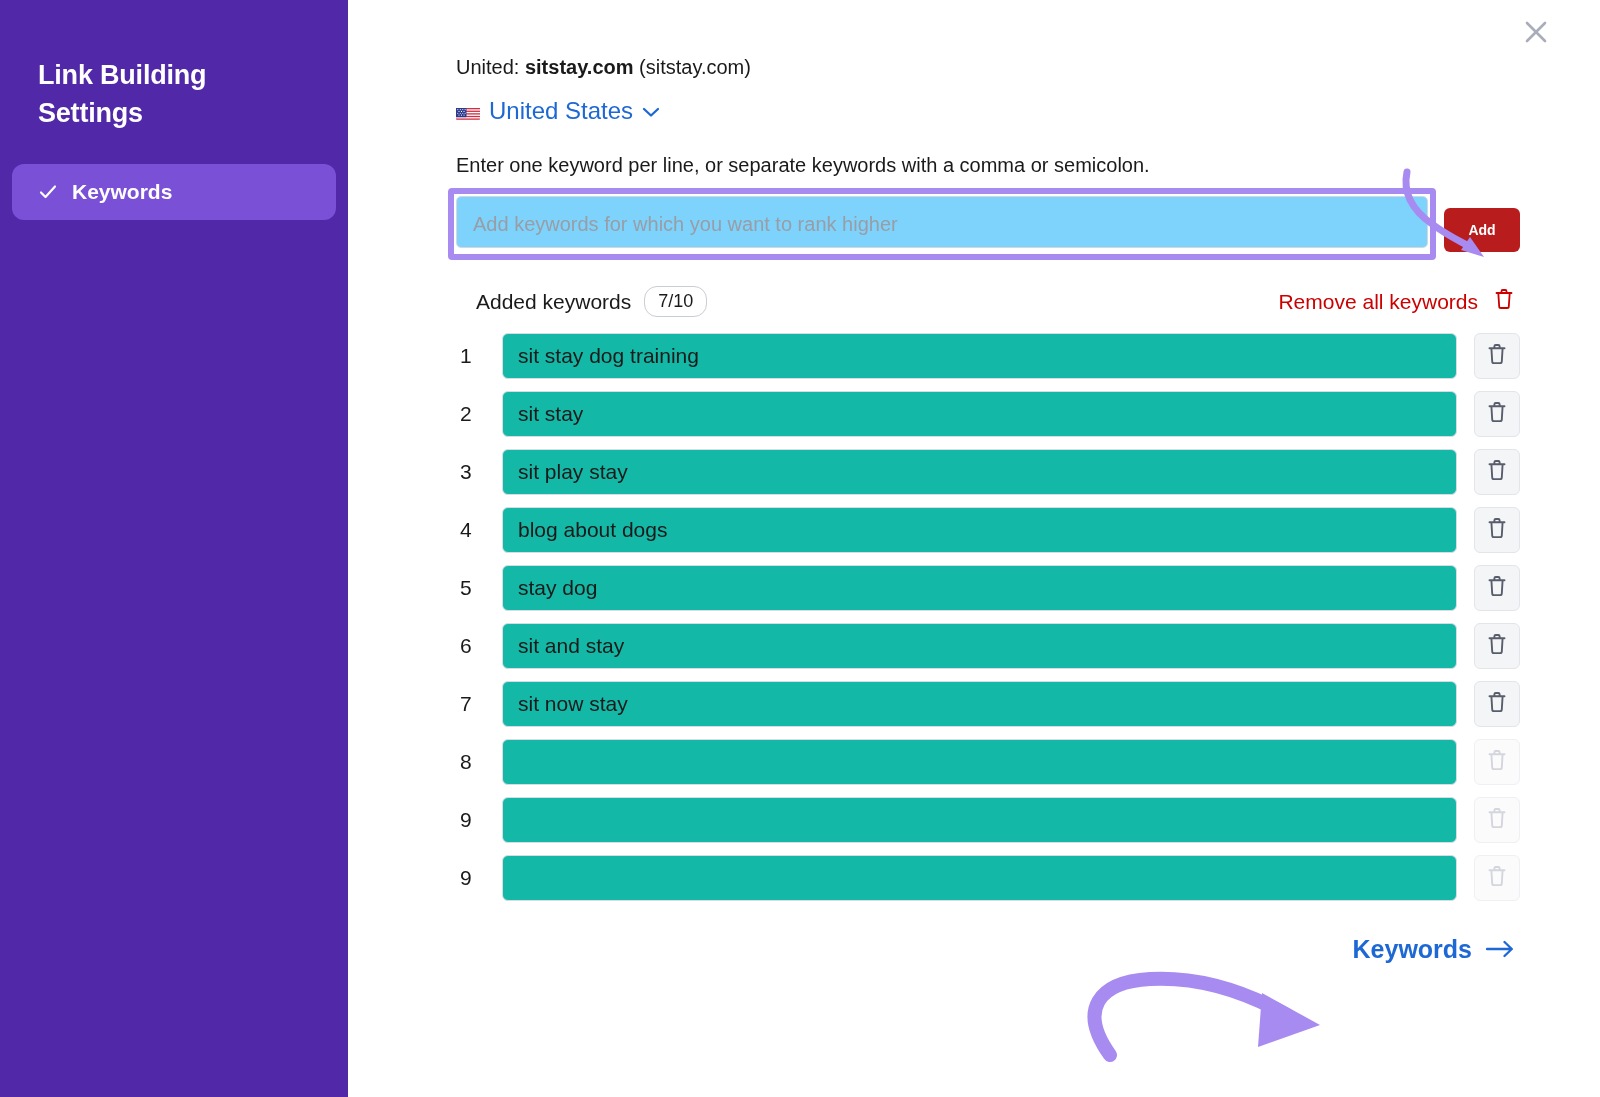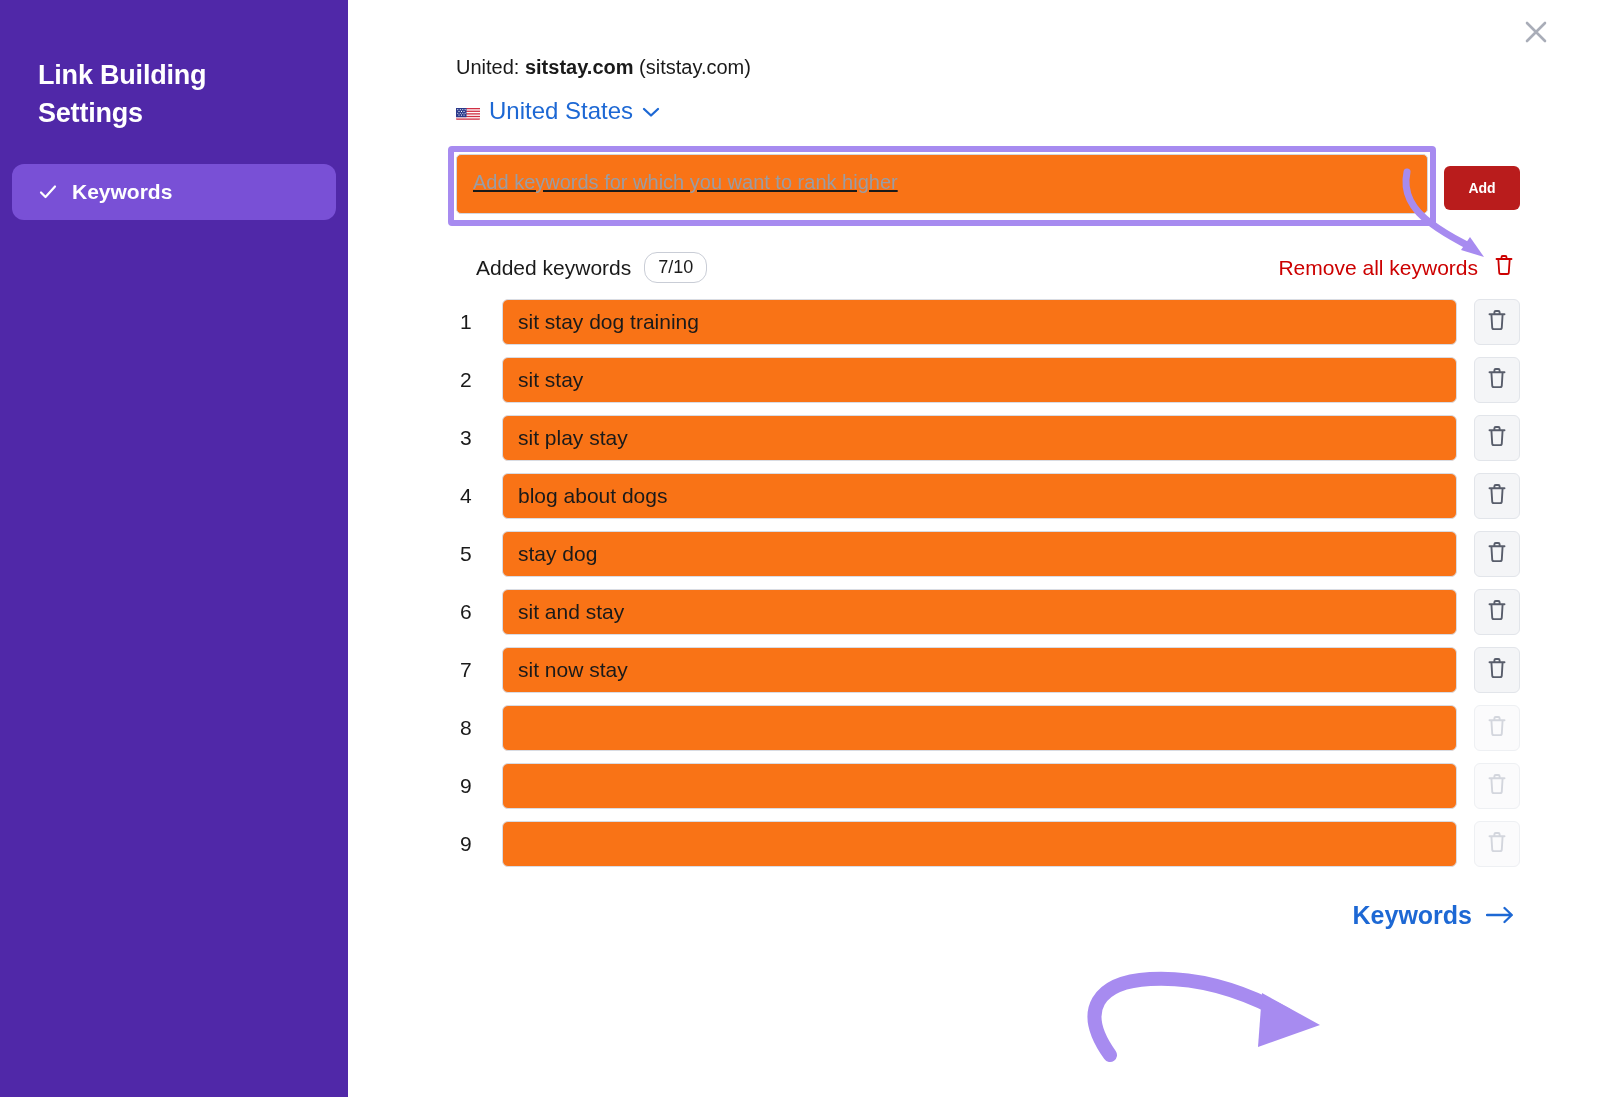--- a/index.html
+++ b/index.html
@@ -139,32 +139,31 @@
     gap: 16px;
     margin-bottom: 34px;
   }
   .textarea-wrap {
     position: relative;
     flex: 1 1 auto;
     max-width: 1010px;
   }
   .kw-textarea {
     width: 100%;
-    height: 60px;
+    height: 52px;
     border: 1px solid #d4d7de;
     border-radius: 5px;
     padding: 13px 16px;
     font-size: 20px;
     font-family: "Liberation Sans", sans-serif;
     color: #1a1a1a;
     resize: none;
     outline: none;
-    background: #f97316;
+    background: #7dd3fc;
     line-height: 1.4;
-    text-decoration: underline;
   }
   .kw-textarea::placeholder { color: #999da6; }
 
   .highlight-box {
     position: absolute;
     top: -8px; left: -8px;
     width: calc(100% + 16px);
     height: calc(100% + 16px);
     border: 6px solid #a78bf0;
     border-radius: 4px;
@@ -229,21 +228,21 @@
   .kw-input {
     flex: 1 1 auto;
     height: 46px;
     border: 1px solid #d9dce3;
     border-radius: 6px;
     padding: 0 15px;
     font-size: 21px;
     font-family: "Liberation Sans", sans-serif;
     color: #1a1a1a;
     outline: none;
-    background: #f97316;
+    background: #14b8a6;
   }
   .kw-del {
     flex: 0 0 46px;
     width: 46px; height: 46px;
     margin-left: 17px;
     border: 1px solid #e2e5ea;
     border-radius: 6px;
     background: #f4f5f7;
     display: flex;
     align-items: center;
@@ -359,20 +358,21 @@
         </span>
         <span>United States</span>
         <span class="chevron">
           <svg width="18" height="12" viewBox="0 0 18 12" fill="none">
             <path d="M2 3L9 9.5L16 3" stroke="#1d68d4" stroke-width="2.3" stroke-linecap="round" stroke-linejoin="round"></path>
           </svg>
         </span>
       </div>
     </div>
 
+    <div class="hint-text">Enter one keyword per line, or separate keywords with a comma or semicolon.</div>
 
     <div class="input-row">
       <div class="textarea-wrap">
         <textarea class="kw-textarea" placeholder="Add keywords for which you want to rank higher" style=""></textarea>
         <div class="highlight-box"></div>
       </div>
       <button class="add-btn">Add</button>
     </div>
 
     <div class="added-header">

